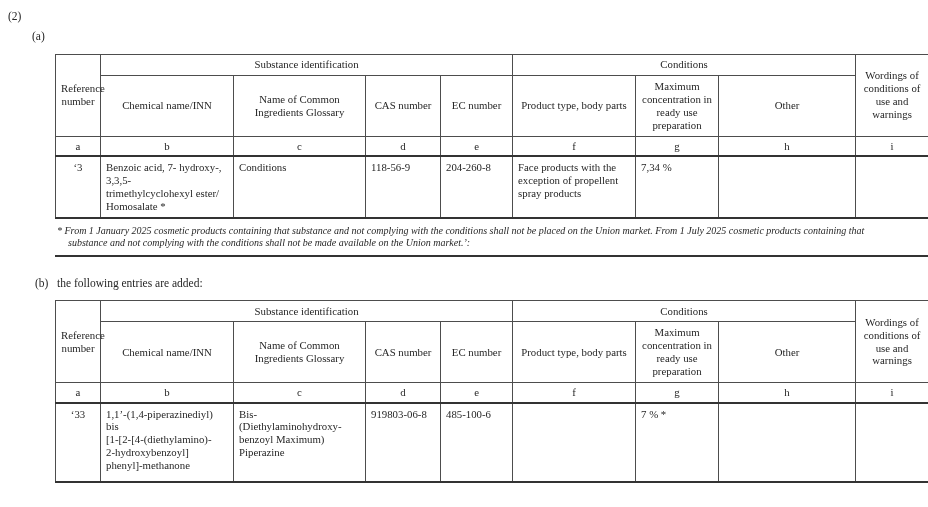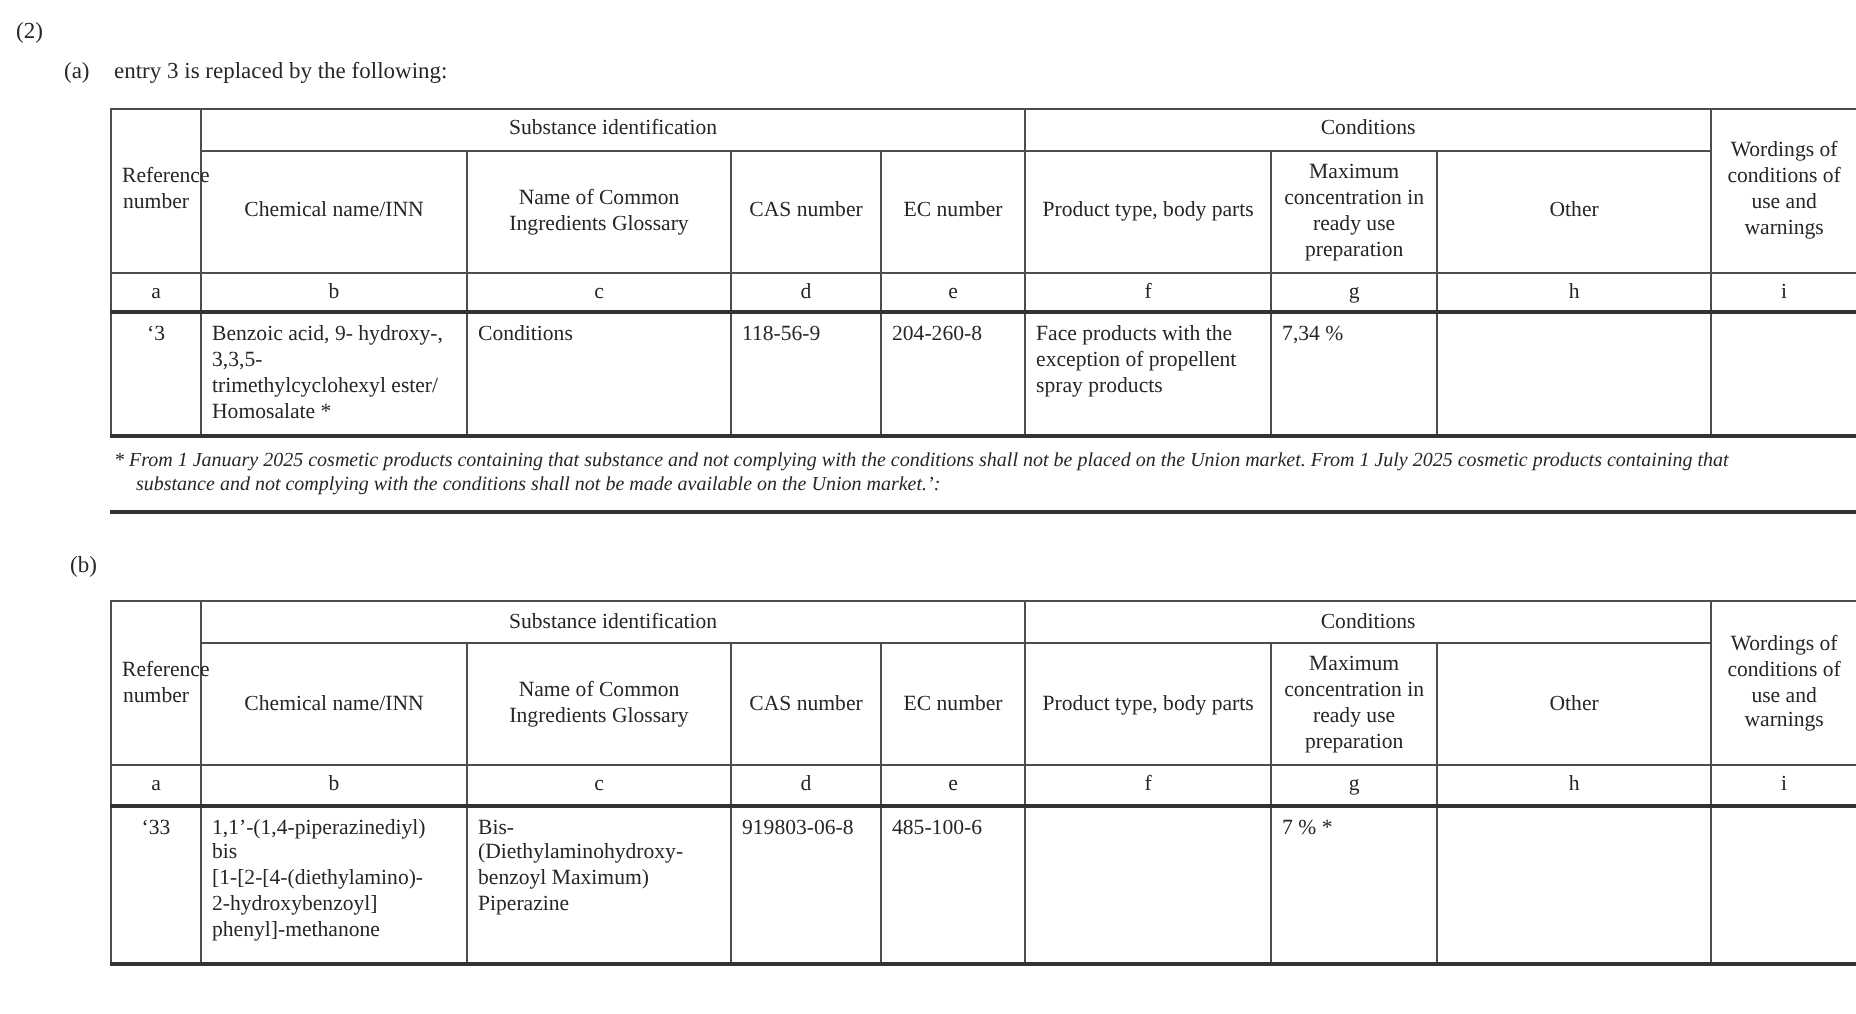--- a/index.html
+++ b/index.html
@@ -67,21 +67,20 @@
 </style>
 </head>
 <body>
 
 <div class="para p-item2">
   <span class="lbl">(2)</span>
 </div>
 
 <div class="para p-suba">
   <span class="lbl">(a)</span>
-  <span>entry 3 is replaced by the following:</span>
 </div>
 
 <table class="annex">
   <colgroup>
     <col style="width:45px">
       <col style="width:133px">
       <col style="width:132px">
     <col style="width:75px">
       <col style="width:72px">
       <col style="width:123px">
@@ -111,21 +110,21 @@
     <td>c</td>
     <td>d</td>
     <td>e</td>
     <td>f</td>
     <td>g</td>
     <td>h</td>
     <td>i</td>
   </tr>
   <tr class="datarow">
     <td class="c-ref">‘3</td>
-    <td class="ml">Benzoic acid, 9- hydroxy-,
+    <td class="ml">Benzoic acid, 7- hydroxy-,
 3,3,5-
 trimethylcyclohexyl ester/
 Homosalate *</td>
     <td>Conditions</td>
     <td>118-56-9</td>
     <td>204-260-8</td>
     <td class="ml">Face products with the
 exception of propellent
 spray products</td>
     <td>7,34 %</td>
@@ -135,20 +134,21 @@
 </tbody>
   </table>
 
 <div class="footnote-wrap">
   <div class="footnote ml"><span>*</span> <span>From 1 January 2025 cosmetic products containing that substance and not complying with the conditions shall not be placed on the Union market. From 1 July 2025 cosmetic products containing that
 substance and not complying with the conditions shall not be made available on the Union market.’:</span></div>
 </div>
 
 <div class="para p-subb">
   <span class="lbl">(b)</span>
+  <span>the following entries are added:</span>
 </div>
 
 <table class="annex">
   <colgroup>
     <col style="width:45px">
       <col style="width:133px">
       <col style="width:132px">
     <col style="width:75px">
       <col style="width:72px">
       <col style="width:123px">

